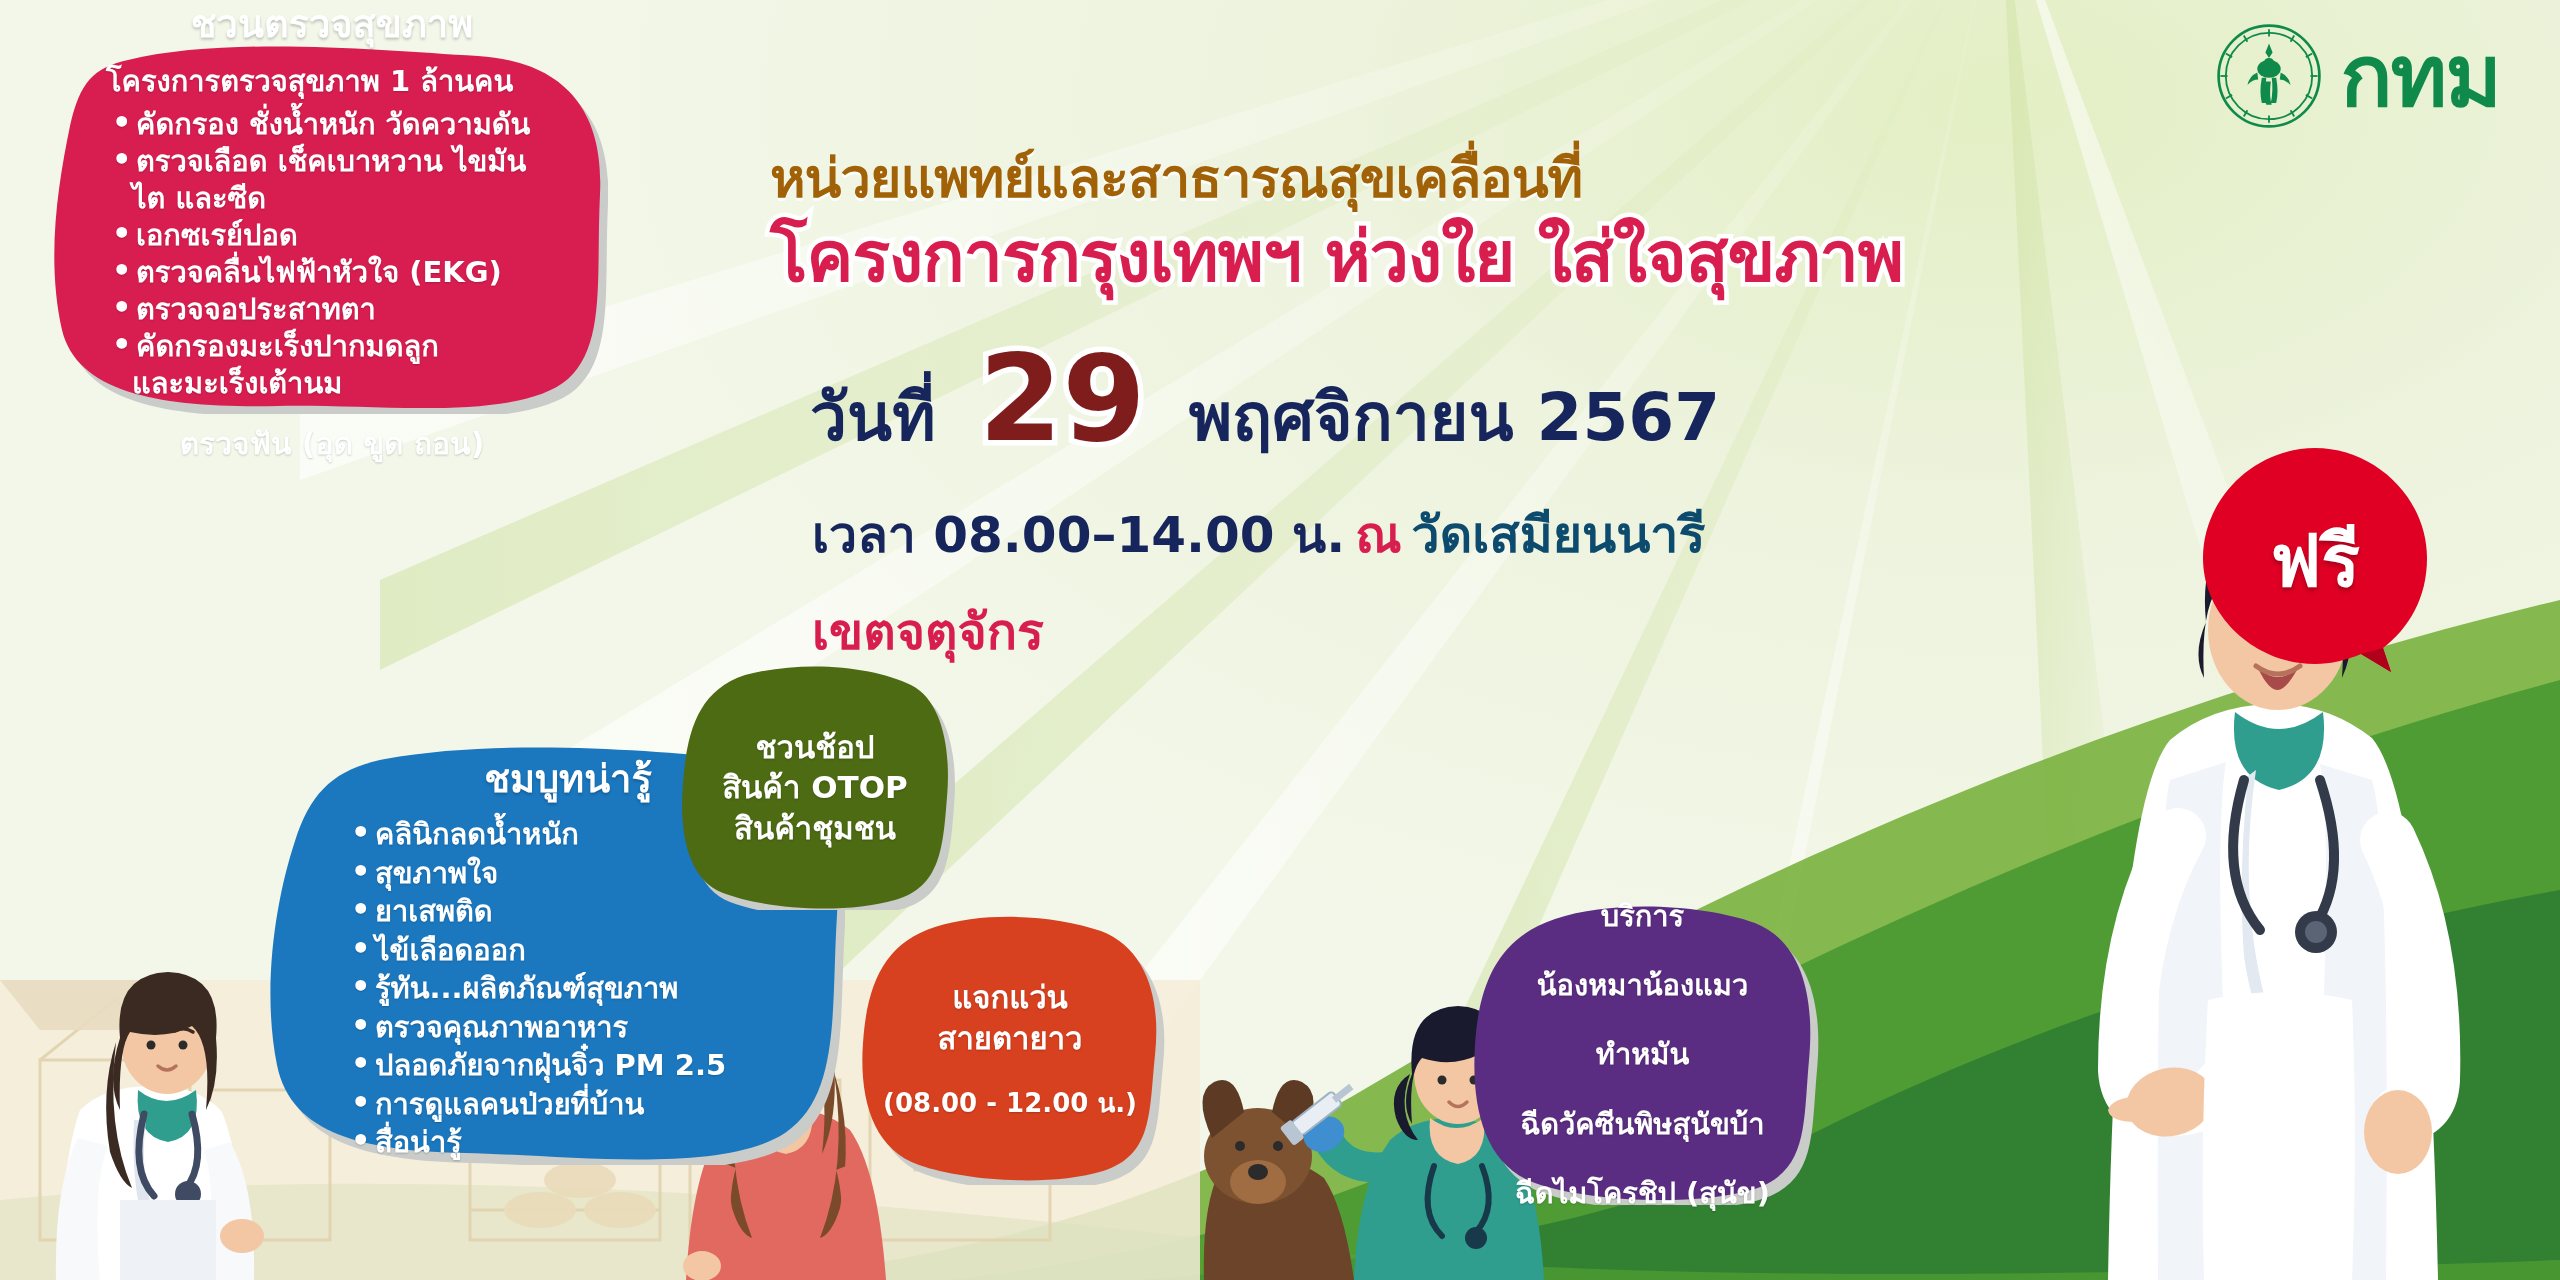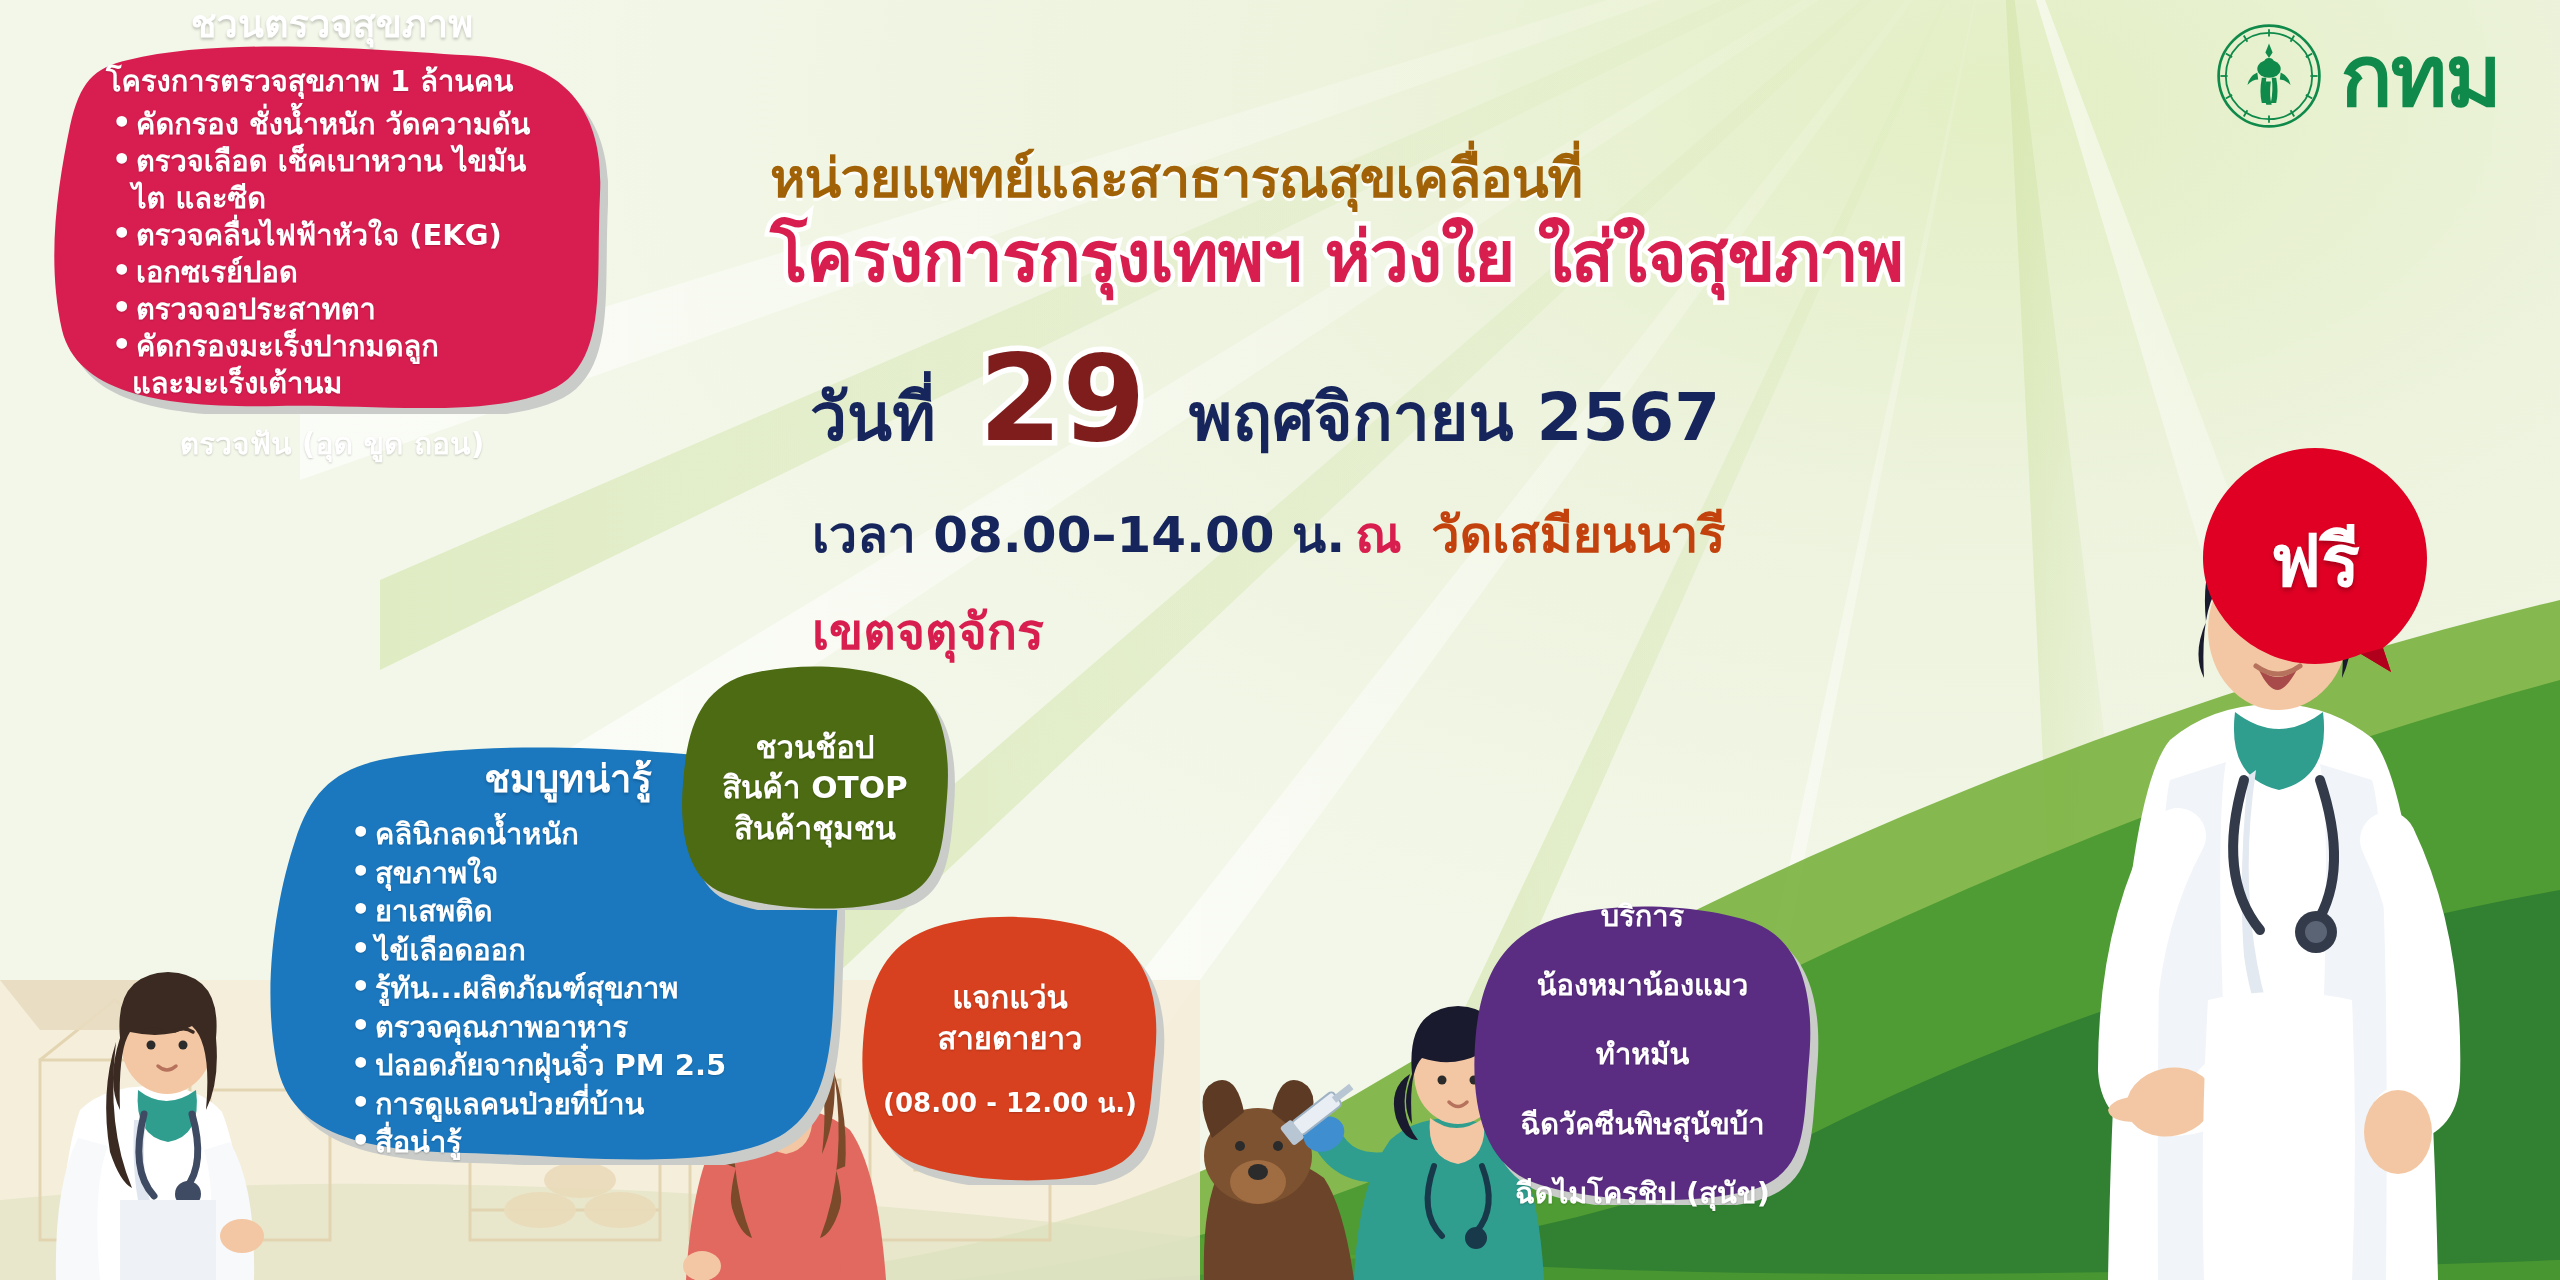--- a/index.html
+++ b/index.html
@@ -61,21 +61,21 @@
     font-size:120px; font-weight:bold; color:#7f1d1d; line-height:0.9;
     -webkit-text-stroke:11px #ffffff; paint-order:stroke fill;
   }
   .date-month { font-size:66px; font-weight:bold; color:#16255c; }
   .time-row {
     margin-top:26px; display:flex; align-items:baseline; gap:10px;
     white-space:nowrap; padding-left:42px;
   }
   .time-text { font-size:50px; font-weight:bold; color:#16255c; }
   .at-text { font-size:50px; font-weight:bold; color:#d81e4e; }
-  .venue-text { font-size:50px; font-weight:bold; color:#c2410c;margin-left:20px; }
+  .venue-text { font-size:50px; font-weight:bold; color:#0c4a6e; }
   .district-text {
     margin-top:18px; padding-left:42px;
     font-size:50px; font-weight:bold; color:#d81e4e;
   }
   
   .blob { position:absolute; z-index:25; }
   .blob .shape { position:absolute; inset:0; }
   .blob .content {
     position:relative; z-index:3; color:#fff;
     display:flex; flex-direction:column; justify-content:center;
@@ -275,22 +275,22 @@
     </svg>
     <div class="content" style="padding:18px 26px 16px 34px;">
       <div class="b-title">ชวนตรวจสุขภาพ</div>
       <div class="b-sub">โครงการตรวจสุขภาพ 1 ล้านคน</div>
       <ul>
         <li>คัดกรอง ชั่งน้ำหนัก วัดความดัน</li>
         <li>ตรวจเลือด เช็คเบาหวาน ไขมัน</li>
       </ul>
       <div class="sub-line">ไต และซีด</div>
       <ul>
+        <li>เอกซเรย์ปอด</li>
         <li>ตรวจคลื่นไฟฟ้าหัวใจ (EKG)</li>
-        <li>เอกซเรย์ปอด</li>
         <li>ตรวจจอประสาทตา</li>
         <li>คัดกรองมะเร็งปากมดลูก</li>
       </ul>
       <div class="sub-line">และมะเร็งเต้านม</div>
       <div class="divider"></div>
       <div class="b-foot">ตรวจฟัน (อุด ขูด ถอน)</div>
     </div>
   </div>
 
   <div class="blob" id="badge-booth">

